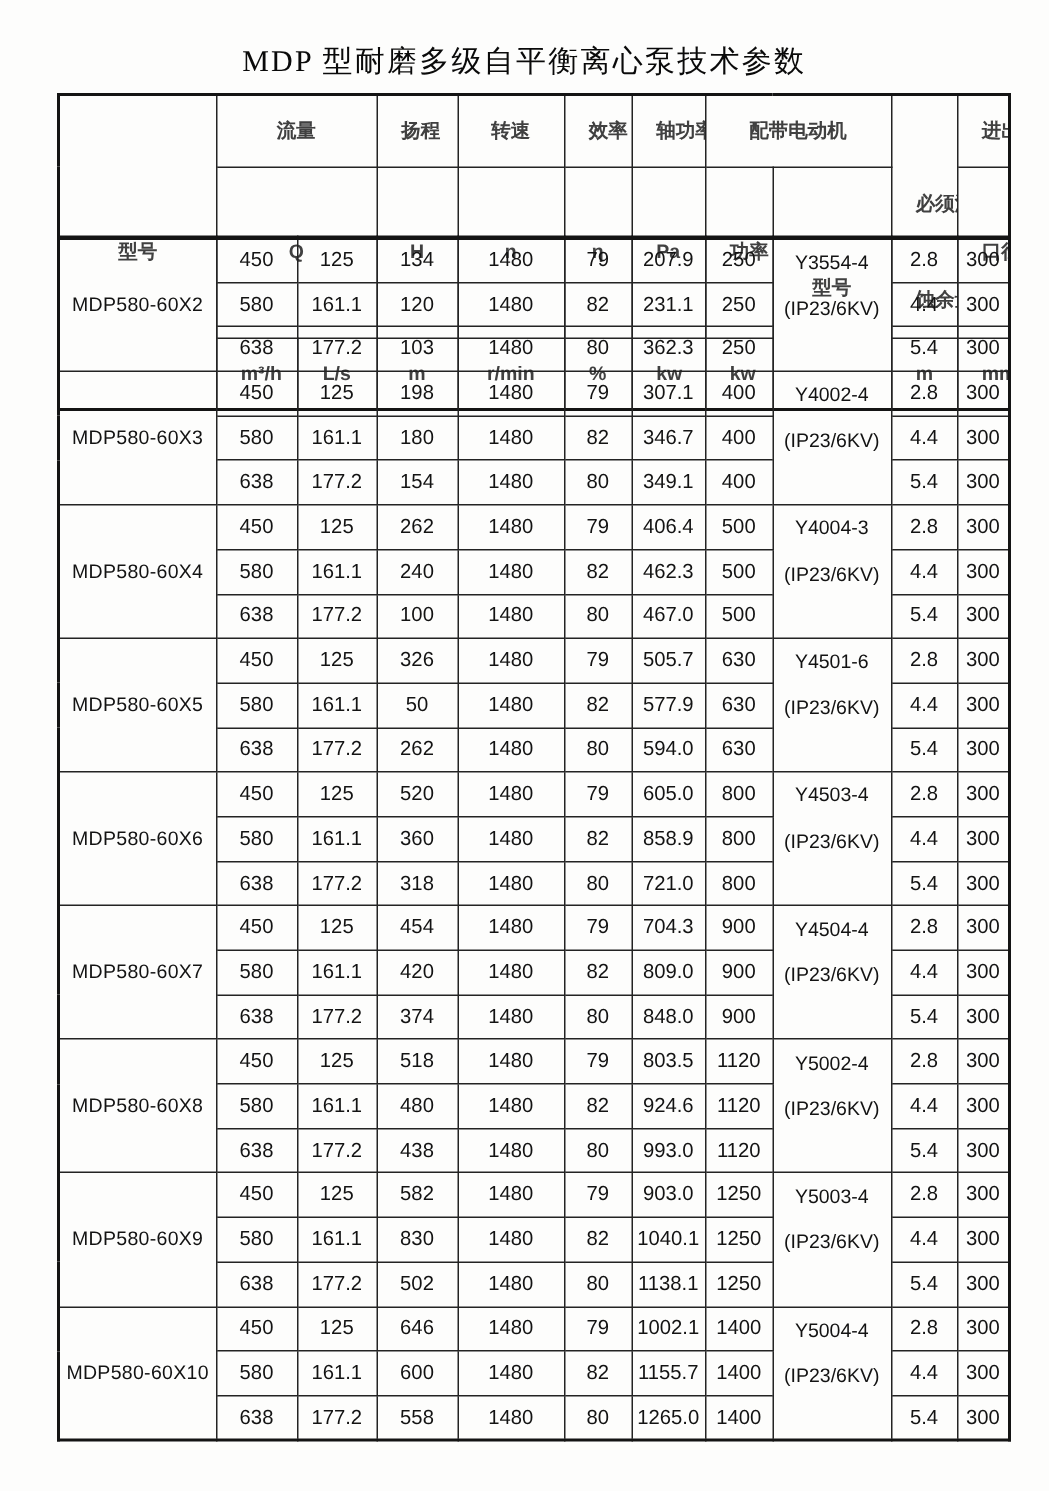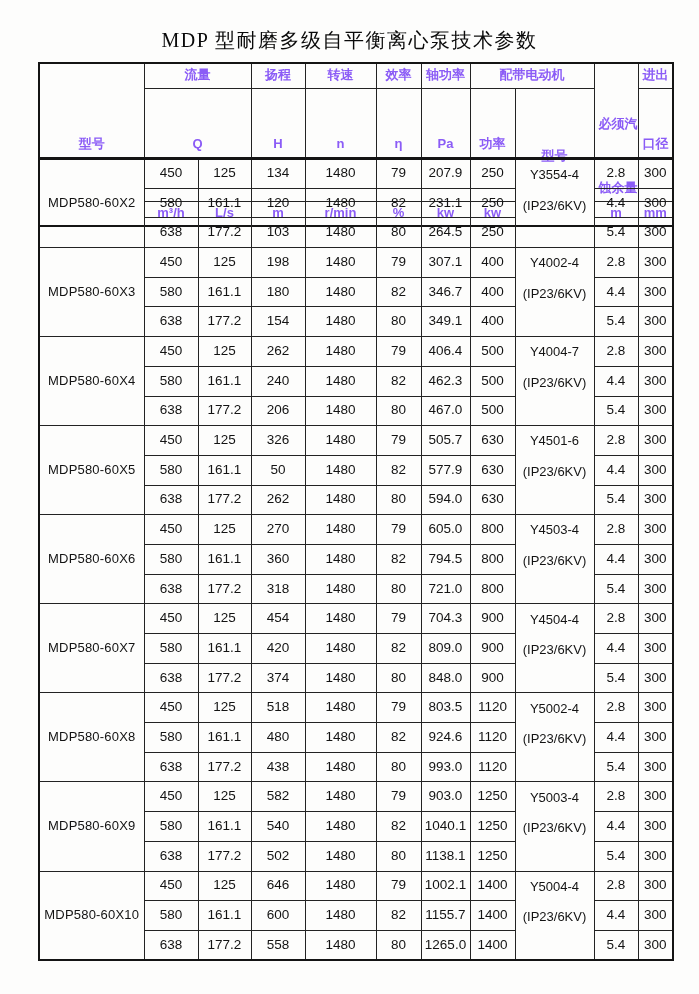--- a/index.html
+++ b/index.html
@@ -26,22 +26,22 @@
   col.c-pa {width:49px;}    col.c-mkw {width:45px;} col.c-mmodel {width:79px;}
   col.c-npsh {width:44px;}  col.c-dn {width:35px;}
 
   .header-table {
     position:absolute; top:62px; left:38px; width:634px;
     border:2px solid #141414;
   }
   .header-table td {
     border:1px solid #232323;
     text-align:center; vertical-align:middle;
-    font-size:13px; font-weight:bold; color:#8b5cf6;
-    height:25px; padding:4px; line-height:1.15;
+    font-size:13px; font-weight:bold; color:#404040;
+    height:25px; padding:16px; line-height:1.15;
     overflow:hidden; white-space:nowrap;
   }
   .two-line div { line-height:1.25;margin-top:48px; }
 
   .data-table {
     position:absolute; top:157px; left:38px; width:634px;
     border:2px solid #141414; border-top:3px solid #141414;
   }
   .data-table td {
     border:1px solid #232323;
@@ -158,21 +158,21 @@
           <td>250</td>
           <td>4.4</td>
           <td>300</td>
         </tr>
         <tr>
           <td>638</td>
           <td>177.2</td>
           <td>103</td>
           <td>1480</td>
           <td>80</td>
-          <td>264.5</td>
+          <td>362.3</td>
           <td>250</td>
           <td>5.4</td>
           <td>300</td>
         </tr>
         <tr>
           <td class="model-cell" rowspan="3">MDP580-60X3</td>
           <td>450</td>
           <td>125</td>
           <td>198</td>
           <td>1480</td>
@@ -211,41 +211,41 @@
         <tr>
           <td class="model-cell" rowspan="3">MDP580-60X4</td>
           <td>450</td>
           <td>125</td>
           <td>262</td>
           <td>1480</td>
           <td>79</td>
           <td>406.4</td>
           <td>500</td>
           <td class="motor-cell" rowspan="3">
-            <div class="motor-line">Y4004-7</div>
+            <div class="motor-line">Y4004-3</div>
             <div class="motor-line">(IP23/6KV)</div>
           </td>
           <td>2.8</td>
           <td>300</td>
         </tr>
         <tr>
           <td>580</td>
           <td>161.1</td>
           <td>240</td>
           <td>1480</td>
           <td>82</td>
           <td>462.3</td>
           <td>500</td>
           <td>4.4</td>
           <td>300</td>
         </tr>
         <tr>
           <td>638</td>
           <td>177.2</td>
-          <td>206</td>
+          <td>100</td>
           <td>1480</td>
           <td>80</td>
           <td>467.0</td>
           <td>500</td>
           <td>5.4</td>
           <td>300</td>
         </tr>
         <tr>
           <td class="model-cell" rowspan="3">MDP580-60X5</td>
           <td>450</td>
@@ -281,39 +281,39 @@
           <td>80</td>
           <td>594.0</td>
           <td>630</td>
           <td>5.4</td>
           <td>300</td>
         </tr>
         <tr>
           <td class="model-cell" rowspan="3">MDP580-60X6</td>
           <td>450</td>
           <td>125</td>
-          <td>270</td>
+          <td>520</td>
           <td>1480</td>
           <td>79</td>
           <td>605.0</td>
           <td>800</td>
           <td class="motor-cell" rowspan="3">
             <div class="motor-line">Y4503-4</div>
             <div class="motor-line">(IP23/6KV)</div>
           </td>
           <td>2.8</td>
           <td>300</td>
         </tr>
         <tr>
           <td>580</td>
           <td>161.1</td>
           <td>360</td>
           <td>1480</td>
           <td>82</td>
-          <td>794.5</td>
+          <td>858.9</td>
           <td>800</td>
           <td>4.4</td>
           <td>300</td>
         </tr>
         <tr>
           <td>638</td>
           <td>177.2</td>
           <td>318</td>
           <td>1480</td>
           <td>80</td>
@@ -410,21 +410,21 @@
           <td class="motor-cell" rowspan="3">
             <div class="motor-line">Y5003-4</div>
             <div class="motor-line">(IP23/6KV)</div>
           </td>
           <td>2.8</td>
           <td>300</td>
         </tr>
         <tr>
           <td>580</td>
           <td>161.1</td>
-          <td>540</td>
+          <td>830</td>
           <td>1480</td>
           <td>82</td>
           <td>1040.1</td>
           <td>1250</td>
           <td>4.4</td>
           <td>300</td>
         </tr>
         <tr>
           <td>638</td>
           <td>177.2</td>

